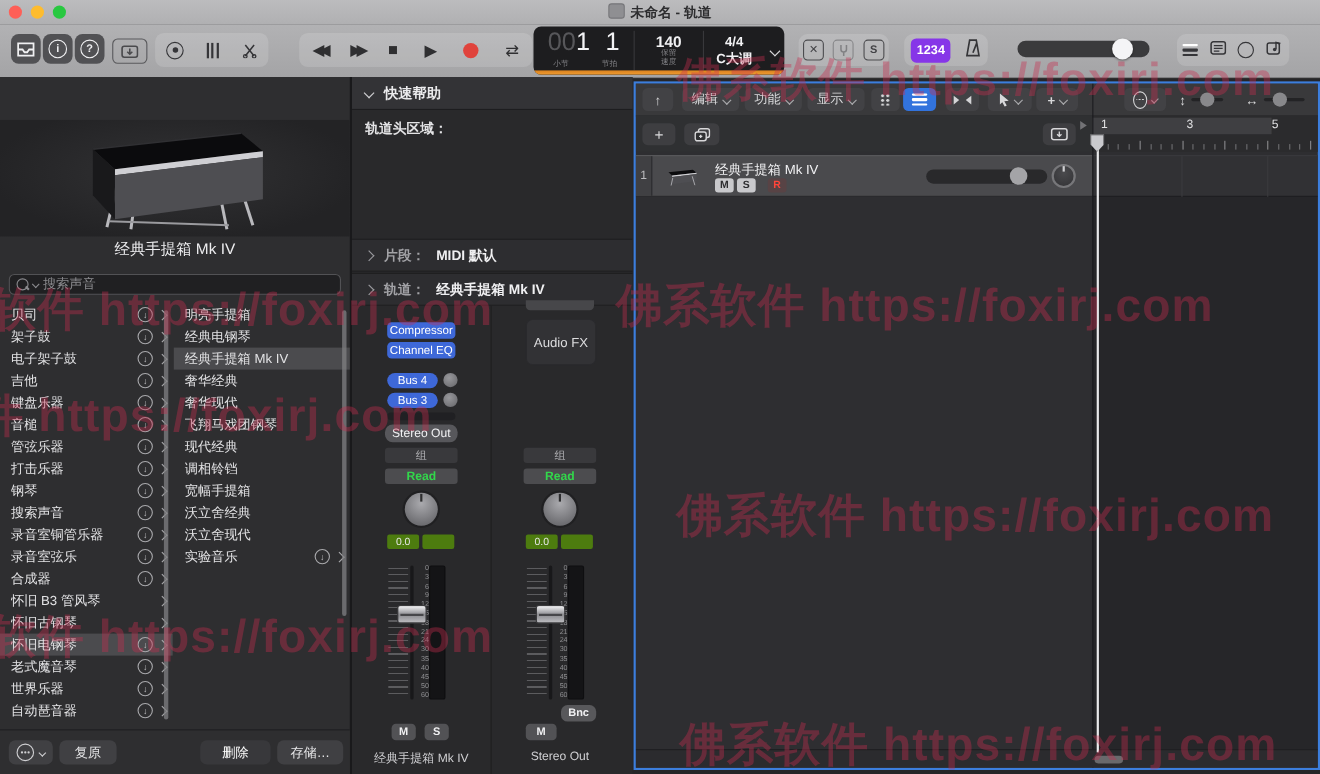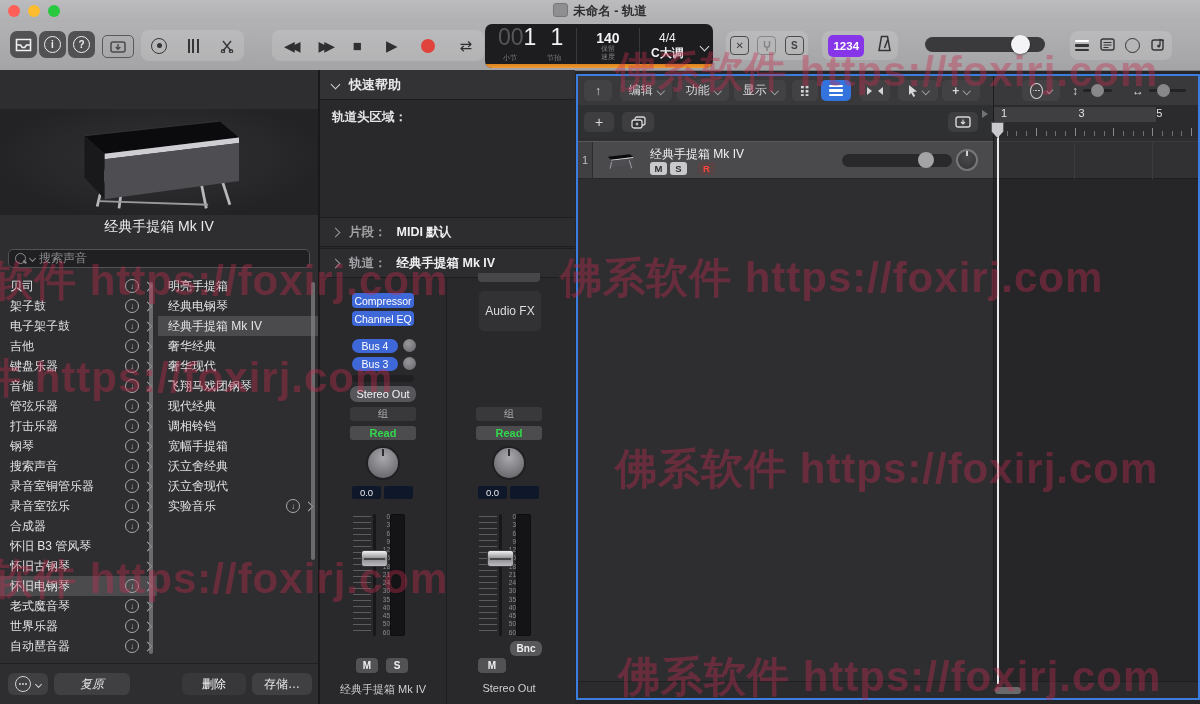--- a/index.html
+++ b/index.html
@@ -119,21 +119,21 @@
     font-size:11px;display:flex;align-items:center;justify-content:center;}
   .grp-pill{position:absolute;height:14px;border-radius:3px;background:#39393c;color:#b3b3b6;
     font-size:10px;display:flex;align-items:center;justify-content:center;}
   .read-pill{position:absolute;height:14px;border-radius:3px;background:#4c4c4f;font-weight:bold;
     font-size:11px;display:flex;align-items:center;justify-content:center;}
   .pan-knob{position:absolute;width:30px;height:30px;border-radius:50%;
     background:radial-gradient(circle at 50% 32%,#aaaaae,#6e6e72 75%);
     box-shadow:0 0 0 2px #202022;}
   .pan-knob::after{content:"";position:absolute;left:50%;top:1px;width:2px;height:7px;
     margin-left:-1px;background:#2d2d2f;}
-  .valbox{position:absolute;width:29px;height:13px;background:#0f172a;border-radius:2px;
+  .valbox{position:absolute;width:29px;height:13px;background:#4d7c0f;border-radius:2px;
     color:#e8e8ea;font-size:9.5px;display:flex;align-items:center;justify-content:center;}
   .fader{position:absolute;width:52px;height:126px;}
   .f-ticks{position:absolute;left:0;top:4px;bottom:4px;width:18px;opacity:.65;
     background:repeating-linear-gradient(to bottom,#77777a 0 1px,transparent 1px 6px);}
   .f-groove{position:absolute;left:20px;top:2px;bottom:2px;width:3px;background:#18181a;border-radius:2px;}
   .f-cap{position:absolute;left:8px;top:38px;width:27px;height:17px;border-radius:3px;
     background:linear-gradient(#f2f2f4,#8d8d91 52%,#bcbcc0);border:1px solid #3a3a3c;box-sizing:border-box;}
   .f-cap::after{content:"";position:absolute;left:2px;right:2px;top:7px;height:1.5px;background:#47474a;}
   .meter-scale{position:absolute;left:26px;top:2px;bottom:2px;width:11px;display:flex;
     flex-direction:column;justify-content:space-between;align-items:flex-end;
@@ -283,21 +283,21 @@
         <span class="lcd-under" style="left:62px;">节拍</span>
       </div>
       <div class="lcd-sep"></div>
       <div class="lcd-sec" style="width:62px;">
         <span style="font-size:14px;font-weight:bold;line-height:14px;">140</span>
         <span class="lcd-small">保留</span>
         <span class="lcd-small">速度</span>
       </div>
       <div class="lcd-sep"></div>
       <div class="lcd-sec" style="width:56px;">
-        <span style="font-size:12px;font-weight:normal;">4/4</span>
+        <span style="font-size:12px;font-weight:bold;">4/4</span>
         <span style="font-size:12px;font-weight:bold;">C大调</span>
       </div>
       <div class="lcd-sec" style="width:18px;color:#d8d8da;">
         <span class="chev down"></span>
       </div>
       <div class="lcd-bar" style="background: linear-gradient(rgb(217, 130, 31), rgb(239, 155, 49));"></div>
     </div>
     <div class="pill" style="left:726px;top:9px;width:82px;height:29px;justify-content:space-around;">
       <span class="sq-btn">✕</span>
       <span class="sq-btn" style="opacity:.45;">
@@ -558,21 +558,21 @@
       </div>
       <div class="lib-footer">
         <div class="foot-btn" style="left:8px;width:40px;">
           <span class="dots-circle">
               <i></i>
               <i></i>
               <i></i>
             </span>
           <span class="chev down" style="width:4px;height:4px;margin-left:5px;color:#cfcfd2;"></span>
         </div>
-        <div class="foot-btn" style="left:54px;width:76px;font-style:italic;">复原</div>
+        <div class="foot-btn" style="left:54px;width:52px;">复原</div>
         <div class="foot-btn disabled" style="left:182px;width:64px;">删除</div>
         <div class="foot-btn" style="left:252px;width:60px;">存储…</div>
       </div>
     </div>
 
     <div class="inspector">
       <div class="qh-header">
         <span class="chev down" style="color:#cfcfd2;"></span>
         <span>快速帮助</span>
       </div>

